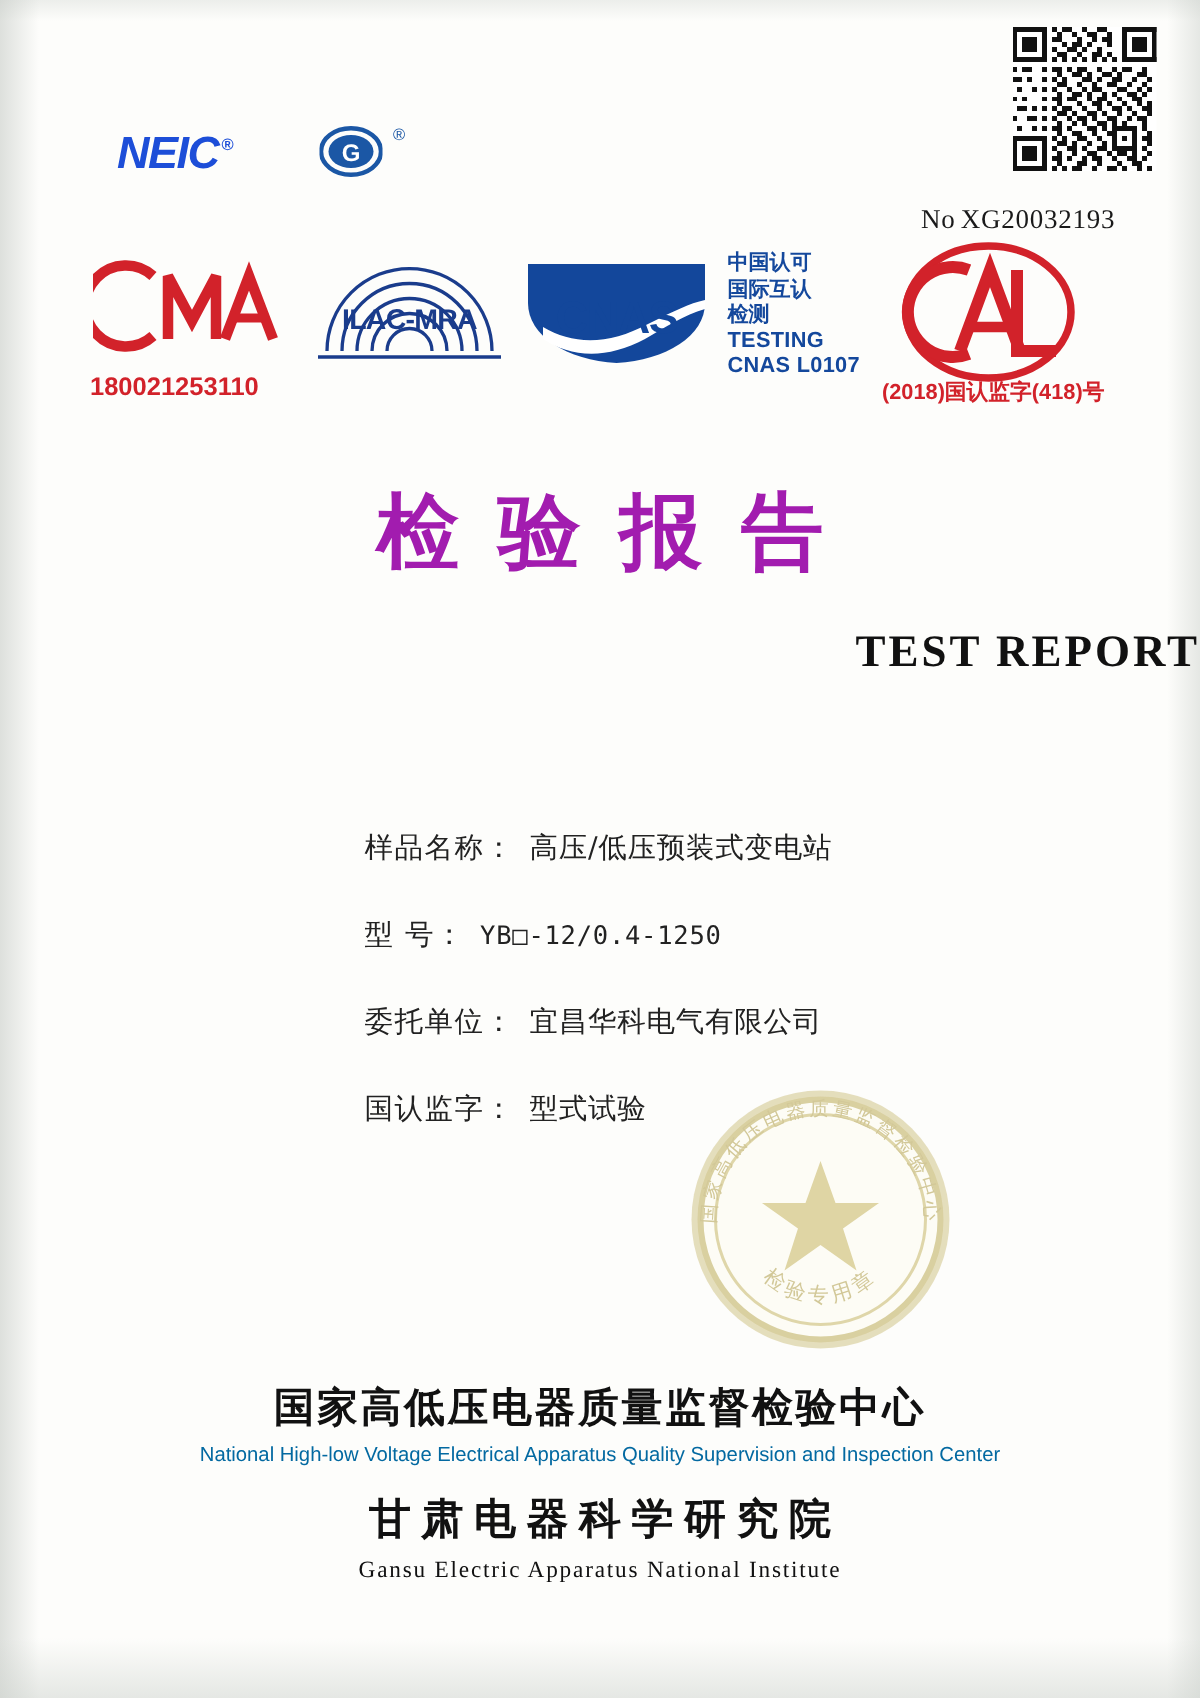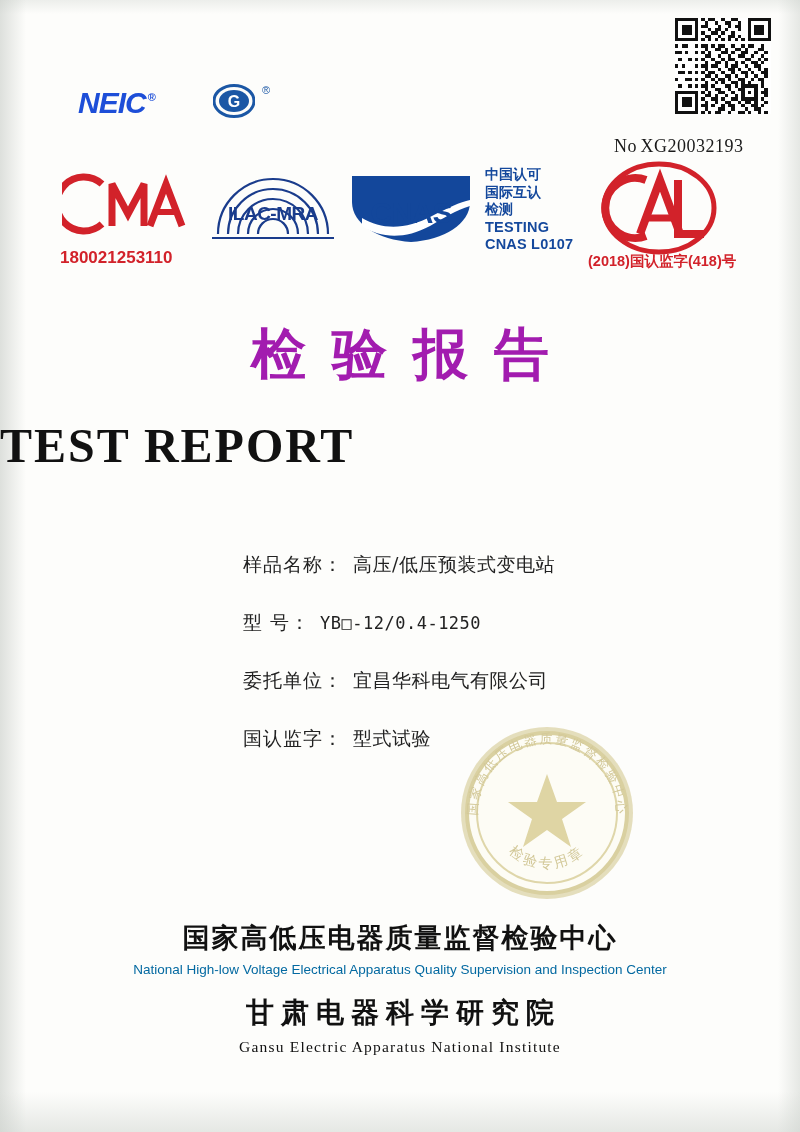--- a/index.html
+++ b/index.html
@@ -221,24 +221,24 @@
     font-weight: bold;
     font-size: 55px;
     letter-spacing: 26px;
     color: #a21caf;
     text-indent: 26px;
   }
   .title-en {
     position: absolute;
     left: 0; right: 0;
     top: 418px;
-    text-align: left;
+    text-align: right;
     font-family: "Liberation Serif", serif;
     font-weight: bold;
-    font-size: 48px;
+    font-size: 30px;
     letter-spacing: 2px;
     color: #111;
   }
 
   
   .fields {
     position: absolute;
     left: 243px;
     top: 552px;
     width: 480px;

